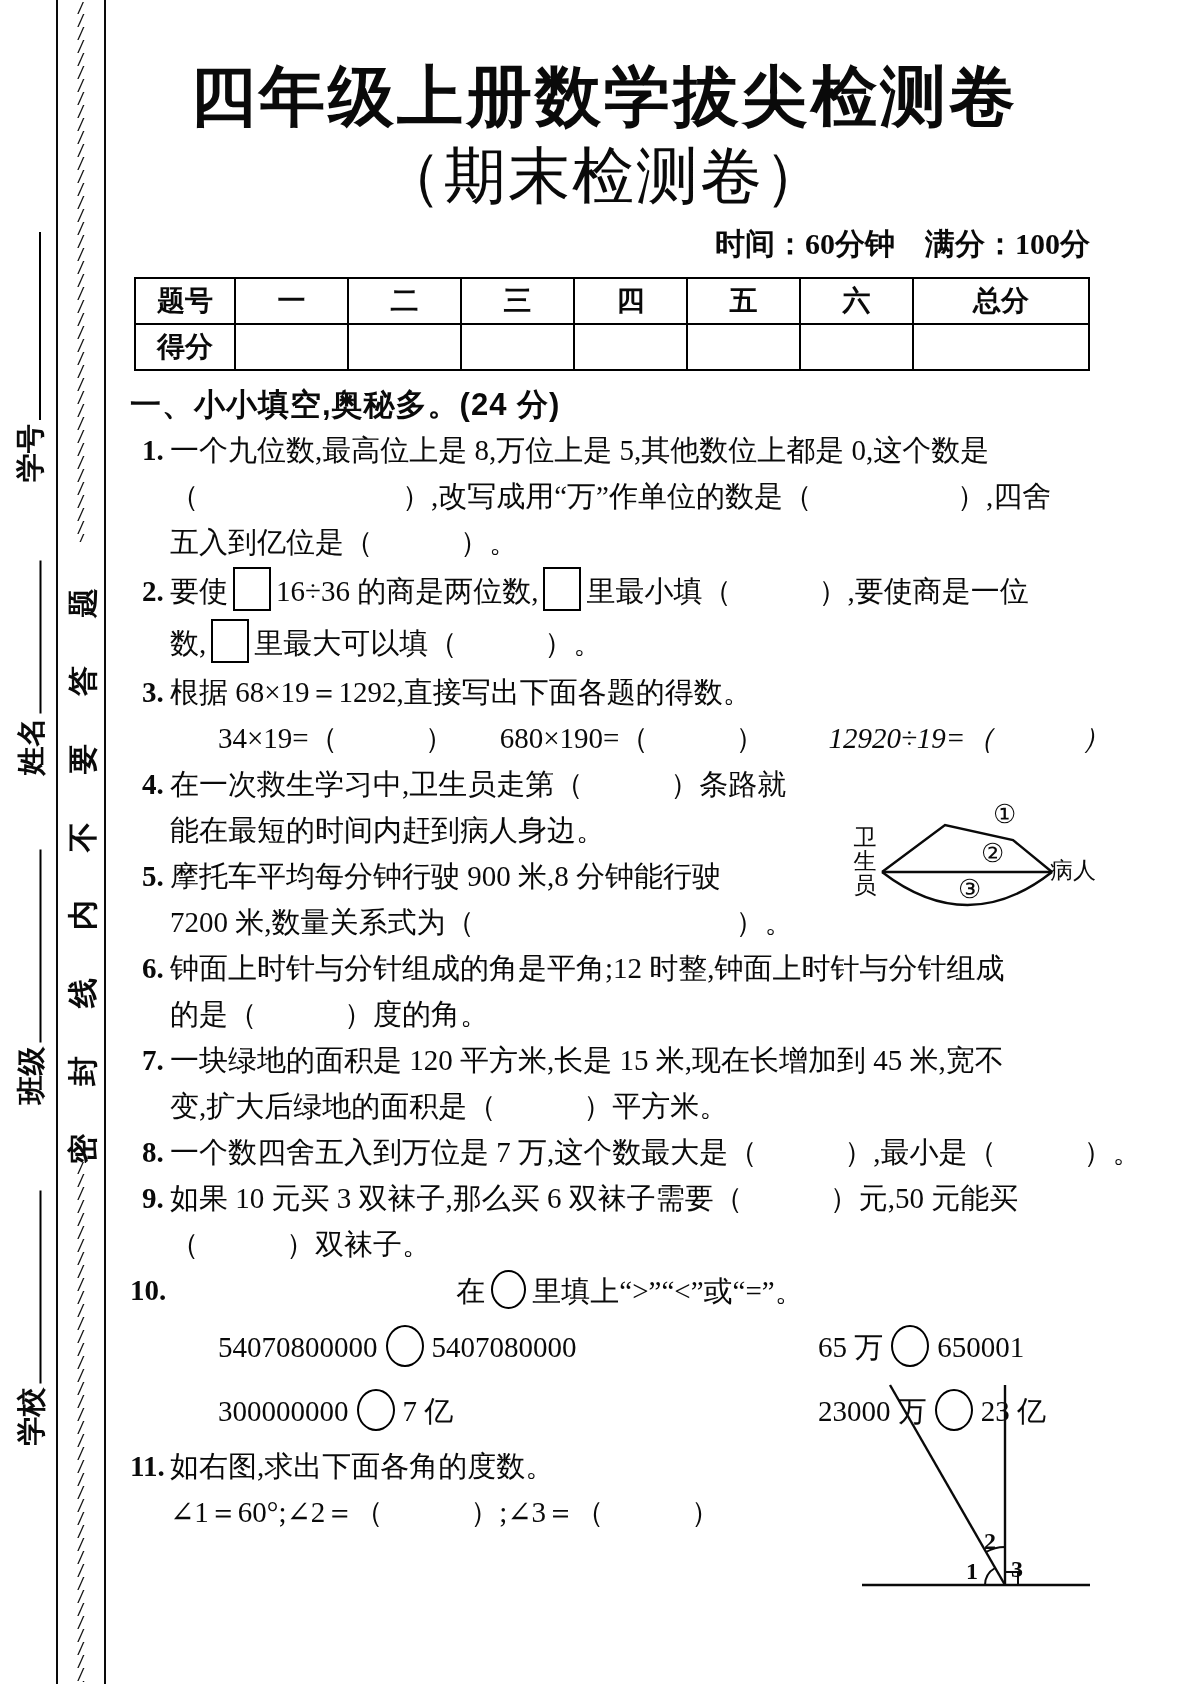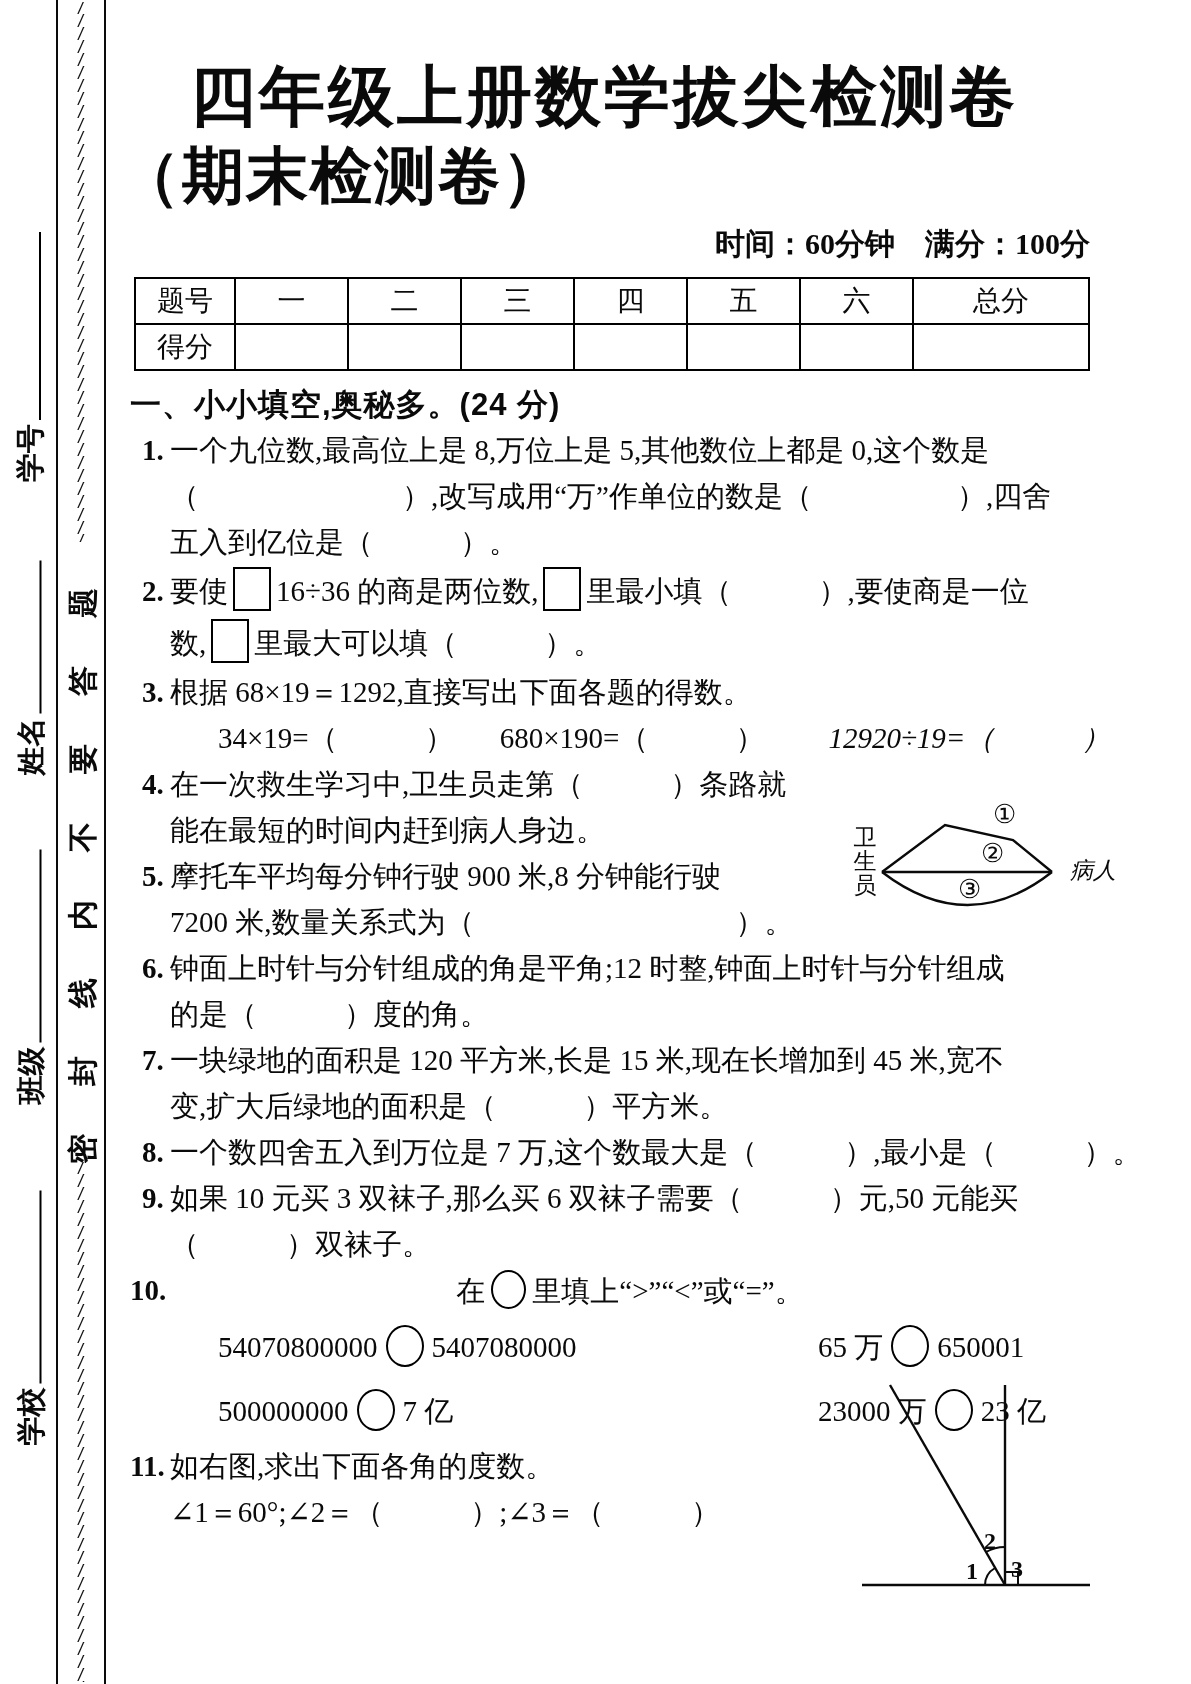--- a/index.html
+++ b/index.html
@@ -19,23 +19,23 @@
   .mfield{position:absolute;height:34px;transform:rotate(-90deg);display:flex;
           align-items:center;font-size:29px;font-weight:700;white-space:nowrap;}
   .mf1{left:-94px;top:340px;width:250px;}
   .mf2{left:-76px;top:651px;width:215px;}
   .mf3{left:-96px;top:960px;width:255px;}
   .mf4{left:-96px;top:1301px;width:255px;}
   .mline{flex:1;border-bottom:2.5px solid #000;height:12px;align-self:flex-end;margin-bottom:7px;margin-left:4px;}
   
   .main{position:absolute;left:118px;top:0;width:972px;}
   .title1{margin-top:57px;text-align:center;font-size:66px;line-height:80px;font-weight:900;letter-spacing:3px;}
-  .title2{text-align:left;font-size:62px;line-height:78px;font-weight:700;letter-spacing:2px;}
+  .title2{text-align:center;font-size:62px;line-height:78px;font-weight:400;letter-spacing:2px;}
   .meta{margin-top:8px;text-align:right;font-size:30px;line-height:42px;font-weight:700;}
-  table.score{border-collapse:collapse;margin:12px 0 0 16px;width:956px;table-layout:fixed;}
+  table.score{border-collapse:collapse;margin:12px 0 0 16px;width:956px;table-layout:fixed;font-weight:bold;}
   table.score td{border:2px solid #000;height:44px;text-align:center;font-size:28px;padding:0;}
   .sec-head{margin:12px 0 0 12px;font-family:"Liberation Sans","DejaVu Sans",sans-serif;
             font-weight:700;font-size:31px;line-height:44px;letter-spacing:1px;}
   .q{position:relative;padding-left:52px;font-size:29px;line-height:46px;}
   .qnum{position:absolute;left:24px;top:0;font-weight:700;}
   .qnum.wide{left:12px;}
   .qline{white-space:nowrap;}
   .lh52 .qline, .lh52{line-height:52px;}
   .box{display:inline-block;width:34px;height:40px;border:2.5px solid #000;vertical-align:-10px;margin:0 5px;background:#fff;}
   .circ{display:inline-block;width:34px;height:38px;border:2.5px solid #000;border-radius:50%;vertical-align:-10px;margin:0 8px;background:#fff;}
@@ -309,41 +309,41 @@
     <div class="q">
       <span class="qnum wide">10.</span>
       <div class="qline q10-intro">
         <span>在</span><span class="circ small"></span><span>里填上“&gt;”“&lt;”或“=”。</span>
       </div>
       <div class="cmp">
         <span class="g1"><span>54070800000</span><span class="circ"></span><span>5407080000</span></span>
         <span><span>65 万</span><span class="circ"></span><span>650001</span></span>
       </div>
       <div class="cmp">
-        <span class="g1"><span>500000000</span><span class="circ"></span><span>7 亿</span></span>
+        <span class="g1"><span>300000000</span><span class="circ"></span><span>7 亿</span></span>
         <span><span>23000 万</span><span class="circ"></span><span>23 亿</span></span>
       </div>
     </div>
 
     <div class="q">
       <span class="qnum wide">11.</span>
       <div class="qline">如右图,求出下面各角的度数。</div>
       <div class="qline">∠1＝60°;∠2＝（　　　）;∠3＝（　　　）</div>
     </div>
 
   </div>
 
   <div class="fig fig-routes">
     <svg width="250" height="145" viewBox="0 0 250 145">
       <polyline points="32,82 95,35 163,50 202,82" fill="none" stroke="#0a0a0a" stroke-width="2.4"></polyline>
       <line x1="32" y1="82" x2="202" y2="82" stroke="#0a0a0a" stroke-width="2.4"></line>
       <path d="M32,82 Q118,148 202,82" fill="none" stroke="#0a0a0a" stroke-width="2.4"></path>
     </svg>
     <div class="vtext" style="left:2px;top:36px;">卫生员</div>
-    <div class="htext" style="left:220px;top:68px;font-style:italic;">病人</div>
+    <div class="htext" style="left:200px;top:68px;">病人</div>
     <span class="flabel" style="left:143px;top:11px;">①</span>
     <span class="flabel" style="left:131px;top:50px;">②</span>
     <span class="flabel" style="left:108px;top:86px;">③</span>
   </div>
 
   <div class="fig fig-angles">
     <svg width="250" height="225" viewBox="0 0 250 225">
       <line x1="12" y1="215" x2="240" y2="215" stroke="#0a0a0a" stroke-width="2.4"></line>
       <line x1="155" y1="215" x2="155" y2="15" stroke="#0a0a0a" stroke-width="2.4"></line>
       <line x1="155" y1="215" x2="40" y2="15" stroke="#0a0a0a" stroke-width="2.4"></line>

